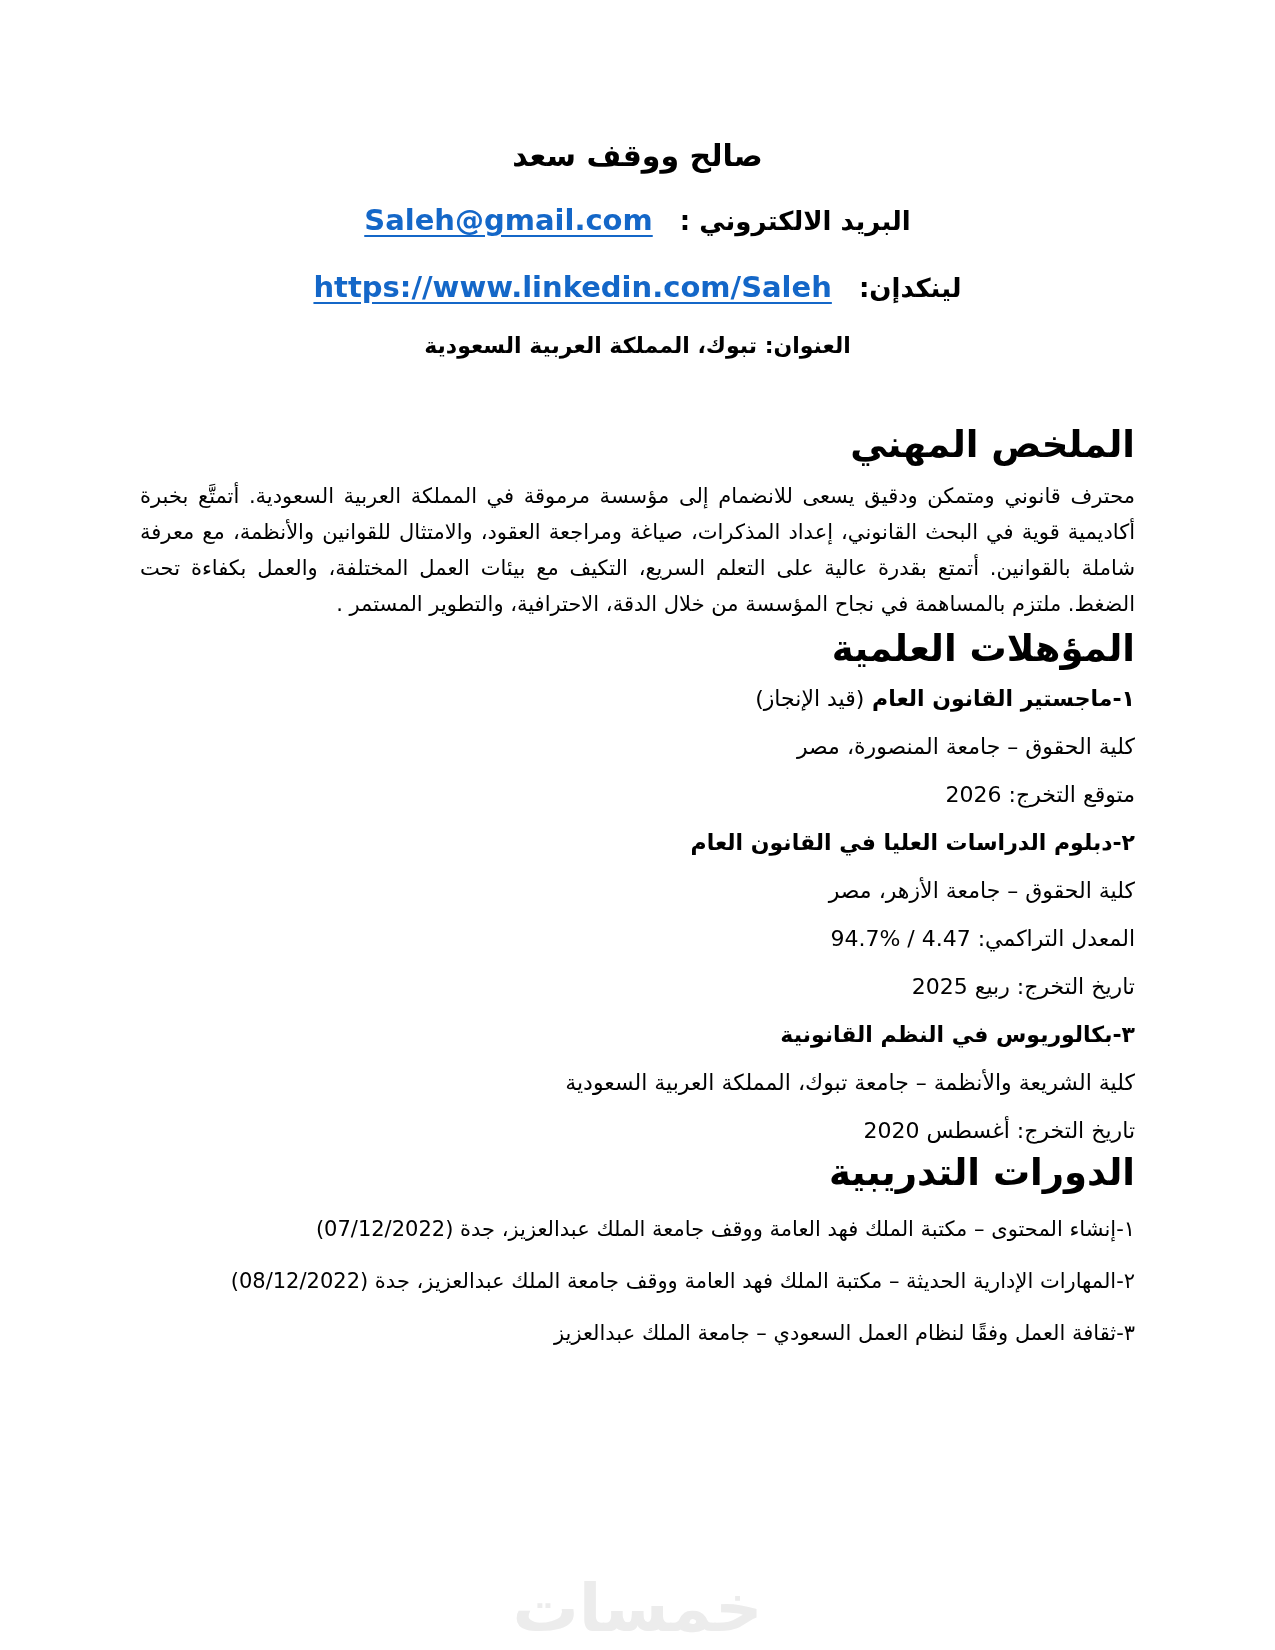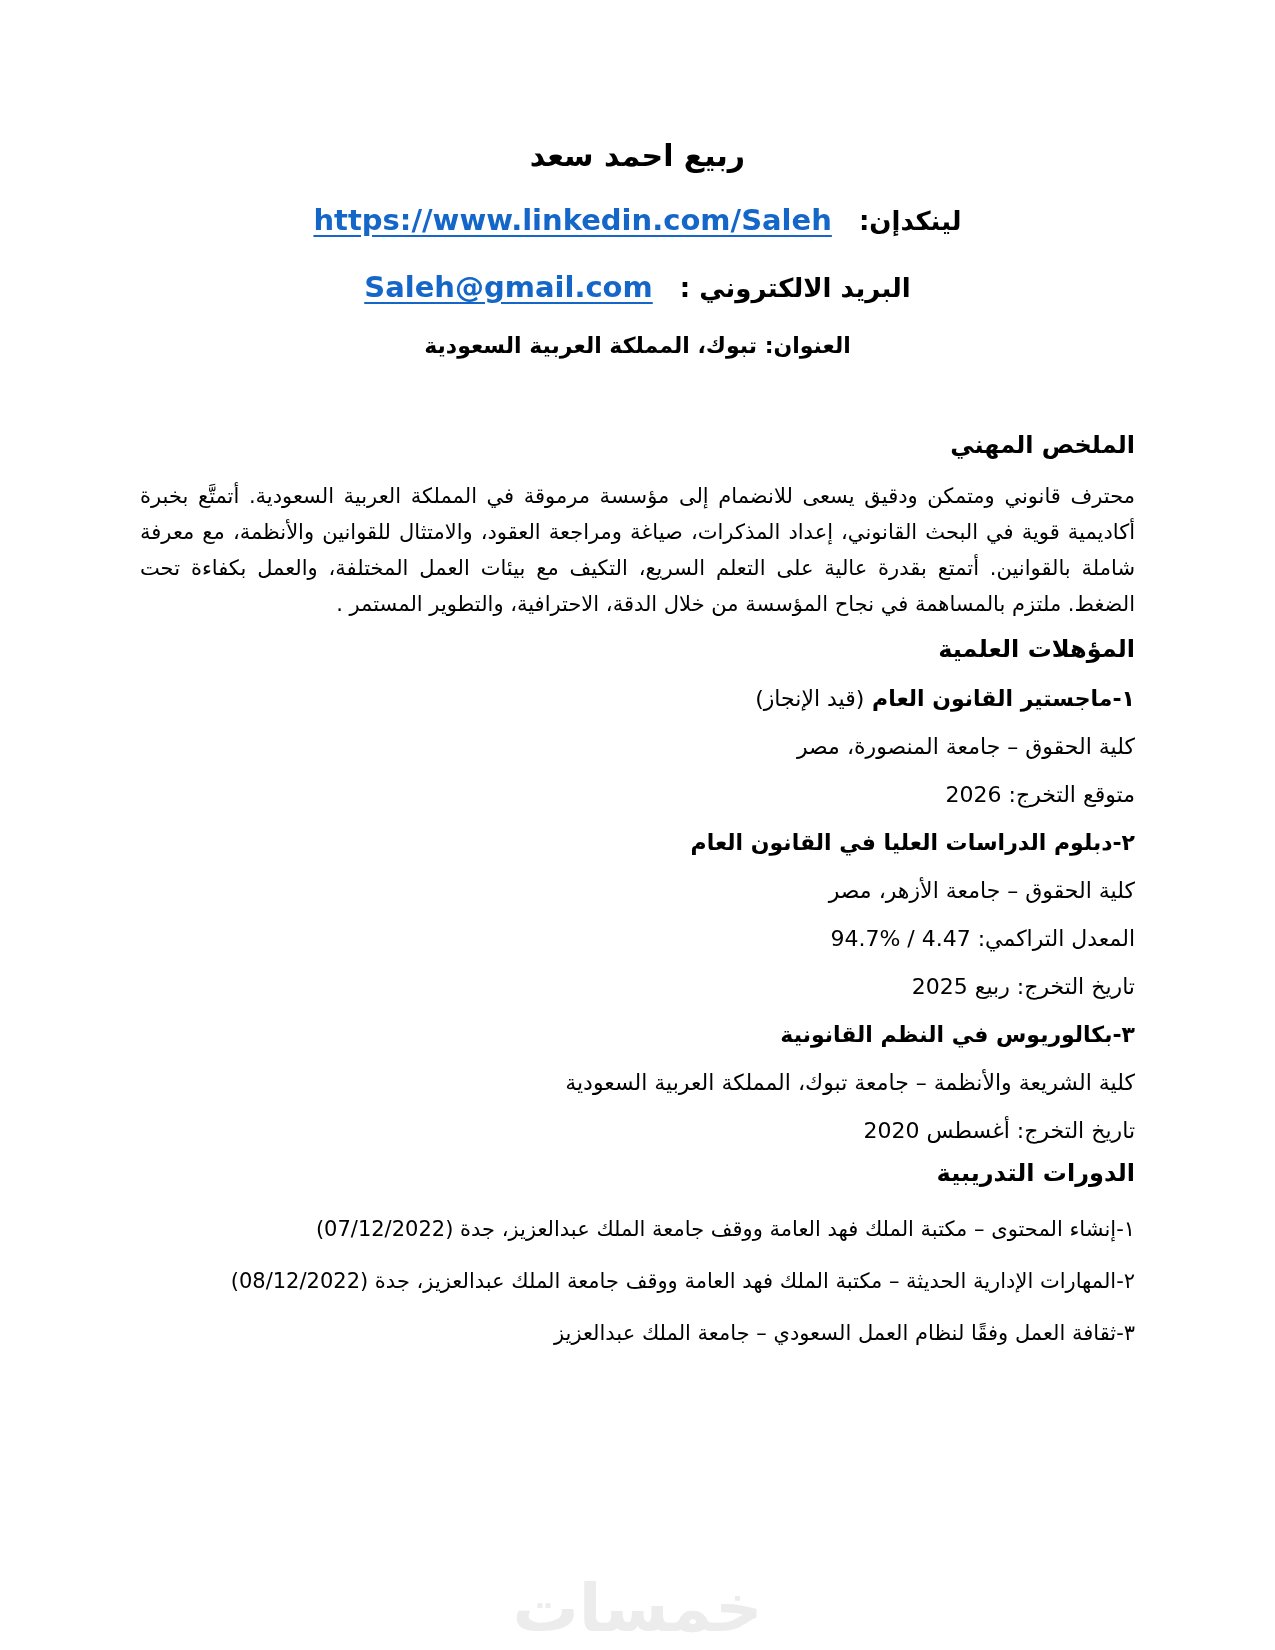--- a/index.html
+++ b/index.html
@@ -47,21 +47,21 @@
   .address-line {
     margin-top: 18px;
     line-height: 40px;
     font-size: 22px;
     font-weight: bold;
   }
 
   
   .doc-main { direction: rtl; text-align: right; }
   .section-heading {
-    font-size: 24px;
+    font-size: 37px;
     font-weight: bold;
     line-height: 38px;
     margin: 0;
   }
   .h-summary { margin-top: 60px; }
   .h-quals   { margin-top: 8px; }
   .h-courses { margin-top: 8px; }
 
   .summary-par {
     margin: 14px 0 0 0;
@@ -101,30 +101,30 @@
     pointer-events: none;
   }
 </style>
 </head>
 <body>
 
 <div class="page">
   <div class="content">
 
     <div class="doc-header">
-      <div class="name-line">ربيع احمد سعد</div>
+      <div class="name-line">صالح ووقف سعد</div>
+
+      <div class="contact-line">
+        <span class="contact-label">البريد الالكتروني :</span>
+        <a class="contact-link">Saleh@gmail.com</a>
+      </div>
 
       <div class="contact-line">
         <span class="contact-label">لينكدإن:</span>
         <a class="contact-link">https://www.linkedin.com/Saleh</a>
-      </div>
-
-      <div class="contact-line">
-        <span class="contact-label">البريد الالكتروني :</span>
-        <a class="contact-link">Saleh@gmail.com</a>
       </div>
 
       <div class="address-line">العنوان: تبوك، المملكة العربية السعودية</div>
     </div>
 
     <div class="doc-main">
 
       <h2 class="section-heading h-summary">الملخص المهني</h2>
       <p class="summary-par">محترف قانوني ومتمكن ودقيق يسعى للانضمام إلى مؤسسة مرموقة في المملكة العربية السعودية. أتمتَّع بخبرة أكاديمية قوية في البحث القانوني، إعداد المذكرات، صياغة ومراجعة العقود، والامتثال للقوانين والأنظمة، مع معرفة شاملة بالقوانين. أتمتع بقدرة عالية على التعلم السريع، التكيف مع بيئات العمل المختلفة، والعمل بكفاءة تحت الضغط. ملتزم بالمساهمة في نجاح المؤسسة من خلال الدقة، الاحترافية، والتطوير المستمر .</p>
 

